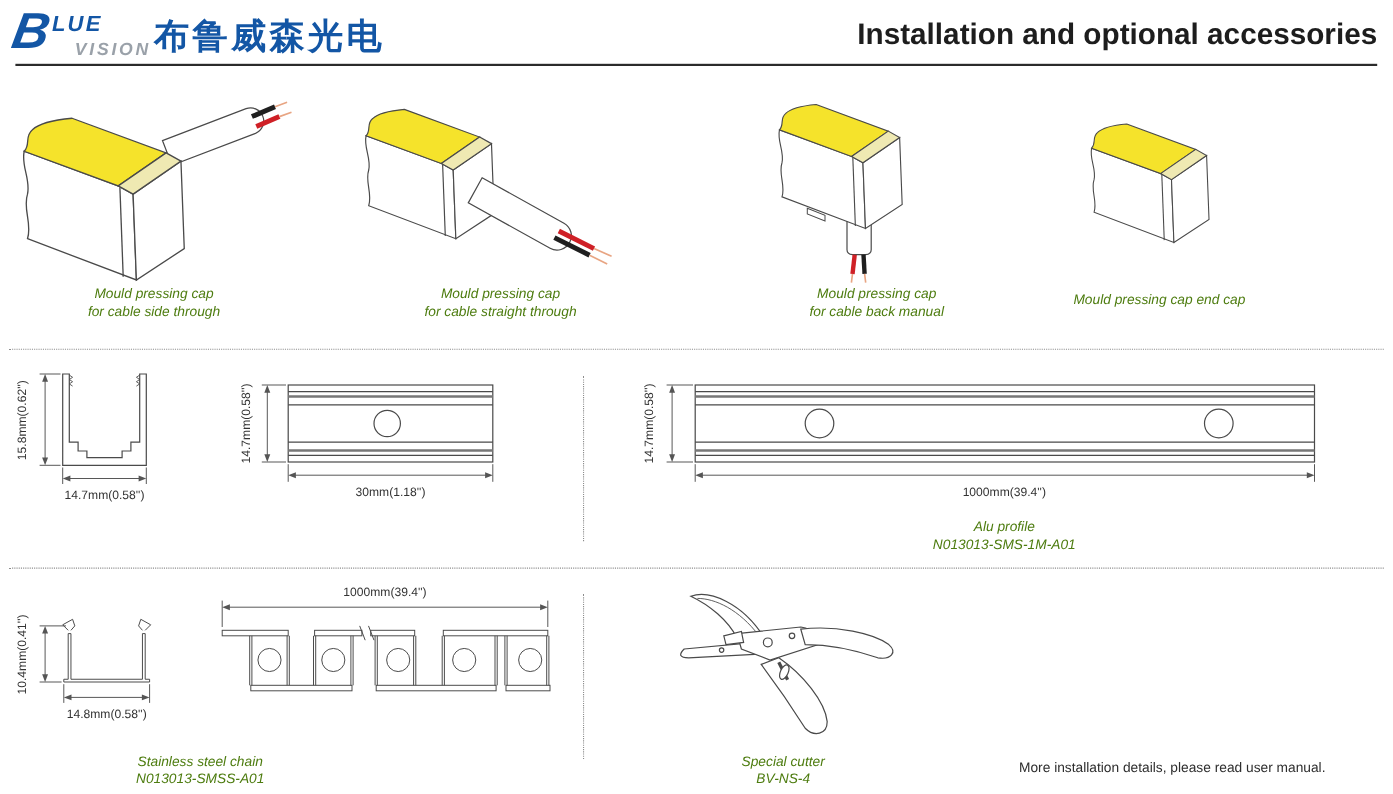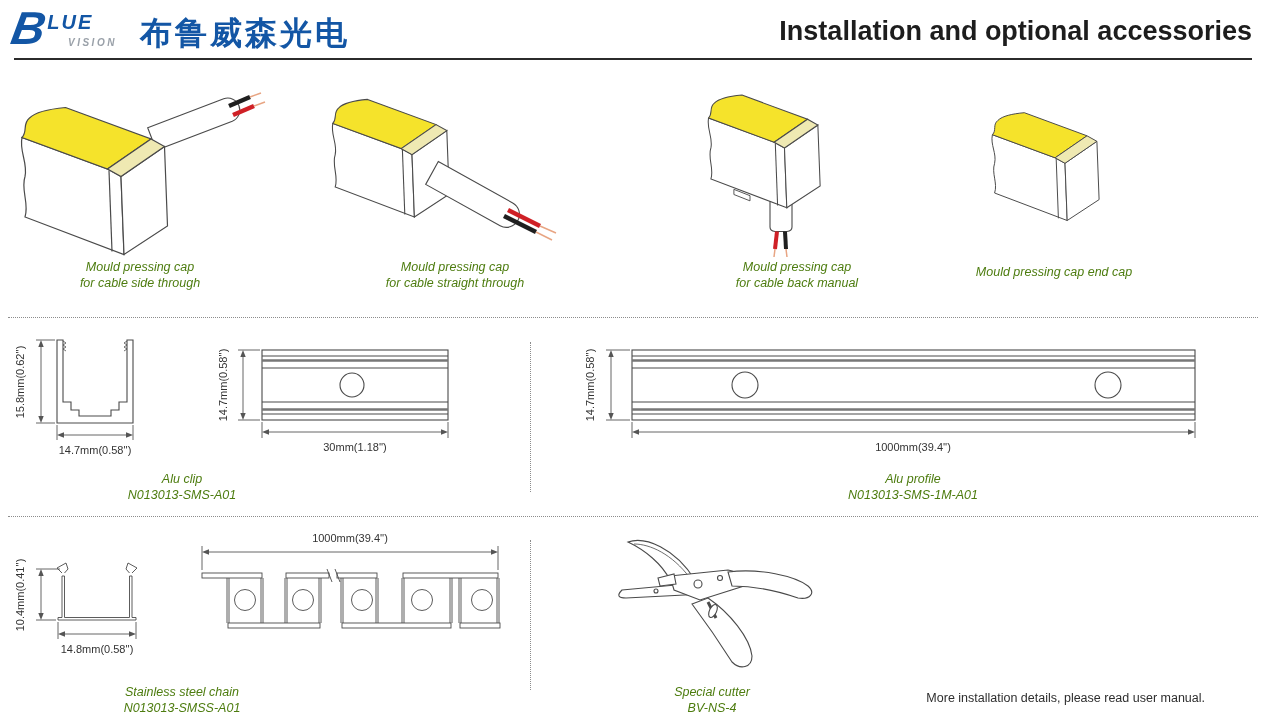--- a/index.html
+++ b/index.html
@@ -5,21 +5,21 @@
   html,body{margin:0;padding:0;background:#fff;}
   .page{position:relative;width:1266px;height:722px;background:#fff;overflow:hidden;
         font-family:"Liberation Sans",sans-serif;color:#3a3a3a;}
   .abs{position:absolute;}
   
   .logo{left:12px;top:4px;height:54px;white-space:nowrap;}
   .logo-b{display:inline-block;font-size:46px;font-weight:900;font-style:italic;
           color:#1356a5;transform:skewX(-10deg);line-height:48px;vertical-align:top;}
   .logo-lue{display:inline-block;font-size:20px;font-weight:900;font-style:italic;
             color:#1356a5;letter-spacing:2px;line-height:27px;vertical-align:top;margin:5px 0 0 2px;}
-  .logo-vision{position:absolute;left:56px;top:33px;font-size:10px;font-style:italic;
+  .logo-vision{position:absolute;left:56px;top:33px;font-size:16px;font-style:italic;
                font-weight:bold;color:#9aa1a9;letter-spacing:2.5px;}
   .logo-cn{position:absolute;left:128px;top:8px;font-size:32px;font-weight:bold;
            color:#1356a5;letter-spacing:3px;}
   .page-title{right:14px;top:16px;font-size:27px;font-weight:bold;color:#1d1d1d;}
   .header-rule{left:14px;right:14px;top:58px;border-top:2px solid #2b2b2b;height:0;}
   
   .hdiv{left:8px;width:1250px;border-top:1px dotted #8c8c8c;height:0;}
   .vdiv{width:0;border-left:1px dotted #8c8c8c;}
   
   .cap{font-size:12.5px;line-height:16px;text-align:center;color:#4d7c0f;font-style:italic;}
@@ -156,24 +156,20 @@
       <text class="dimtxt" x="12" y="53" text-anchor="middle" transform="rotate(-90 12 53)">14.7mm(0.58'')</text>
     </g>
     <g>
       <path class="dim" d="M47,90 L47,106 M233,90 L233,106 M50,100 L230,100"></path>
       <polygon class="arw" points="47,100 54,97.3 54,102.7"></polygon>
       <polygon class="arw" points="233,100 226,97.3 226,102.7"></polygon>
       <text class="dimtxt" x="140" y="119" text-anchor="middle">30mm(1.18'')</text>
     </g>
   </svg>
 
-  <div class="abs cap" style="left:82px;top:471px;width:200px;">
-    <div>Alu clip</div>
-    <div>N013013-SMS-A01</div>
-  </div>
 
   <div class="abs vdiv" style="left:530px;top:342px;height:150px;"></div>
 
   <svg class="abs" style="left:570px;top:332px;" width="650" height="140" viewBox="0 0 650 140">
     <rect class="fw" x="62" y="18" width="563" height="70" stroke-width="1.2"></rect>
     <path class="ln" d="M62,24 L625,24 M62,36 L625,36 M62,70 L625,70 M62,82 L625,82"></path>
     <path d="M62,28.5 L625,28.5 M62,77.5 L625,77.5" stroke="#777" stroke-width="2.4" fill="none"></path>
     <circle class="fw" cx="175" cy="53" r="13" stroke-width="1.2"></circle>
     <circle class="fw" cx="538" cy="53" r="13" stroke-width="1.2"></circle>
     <g>

